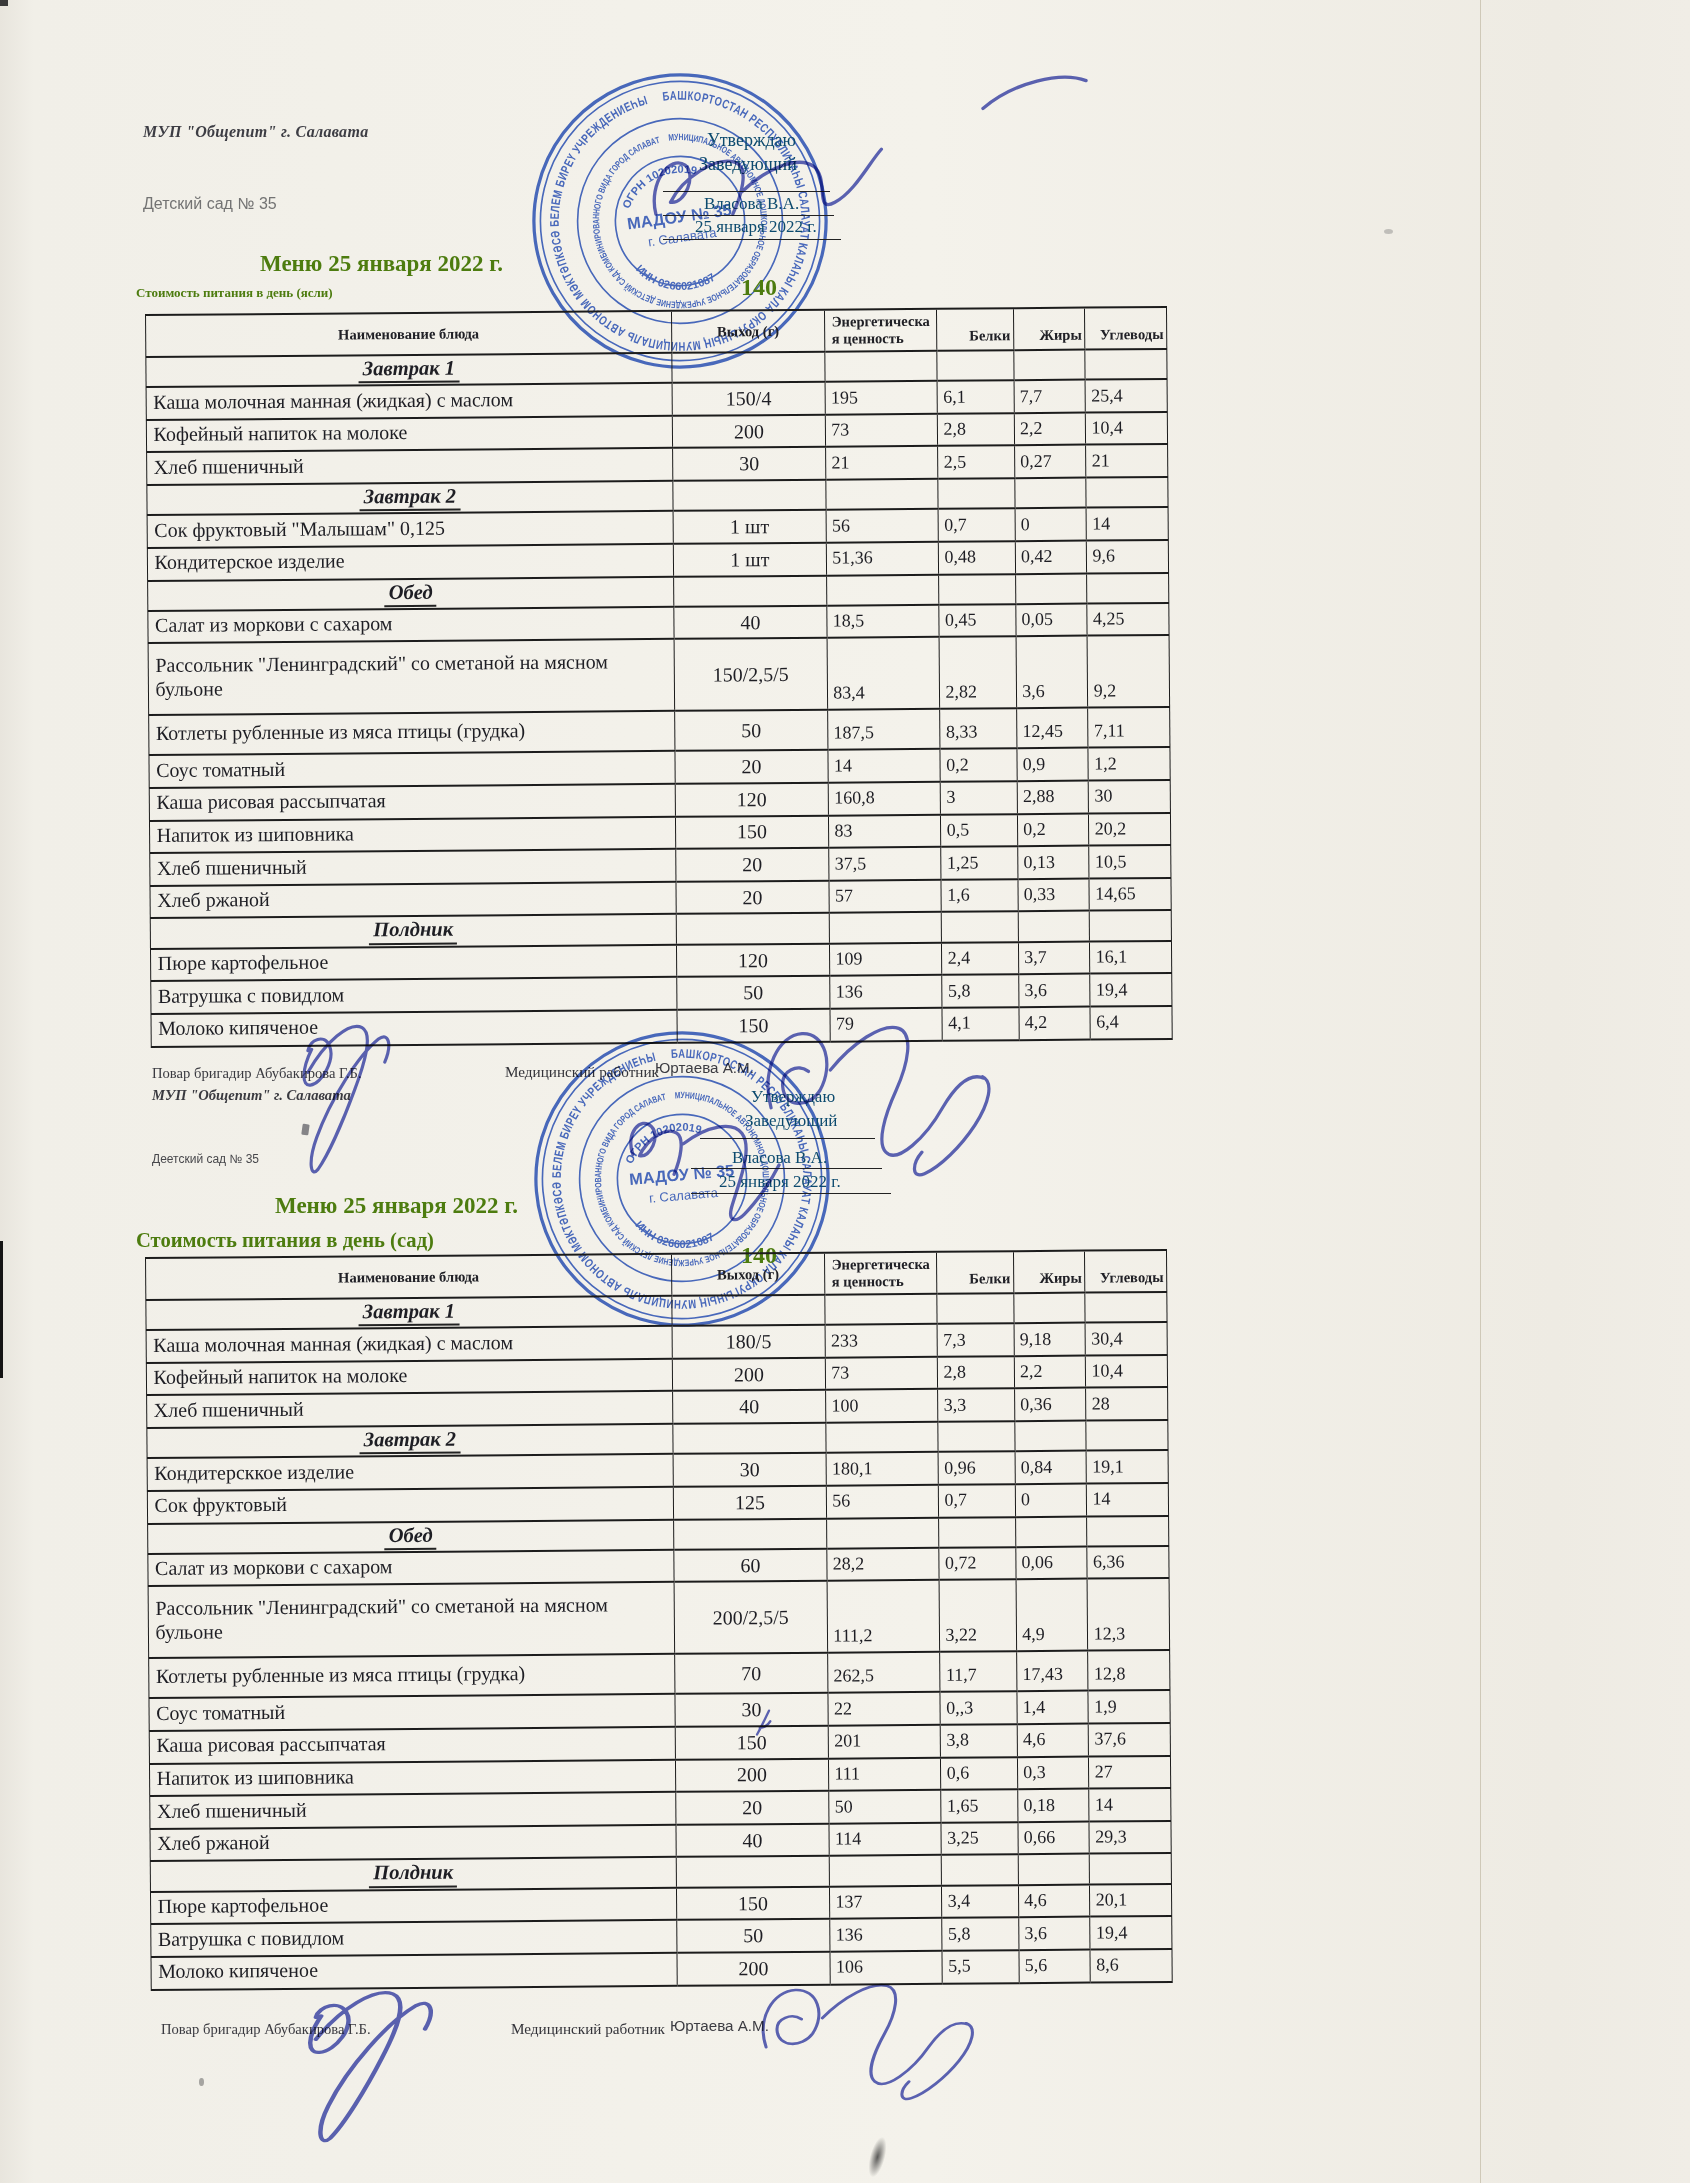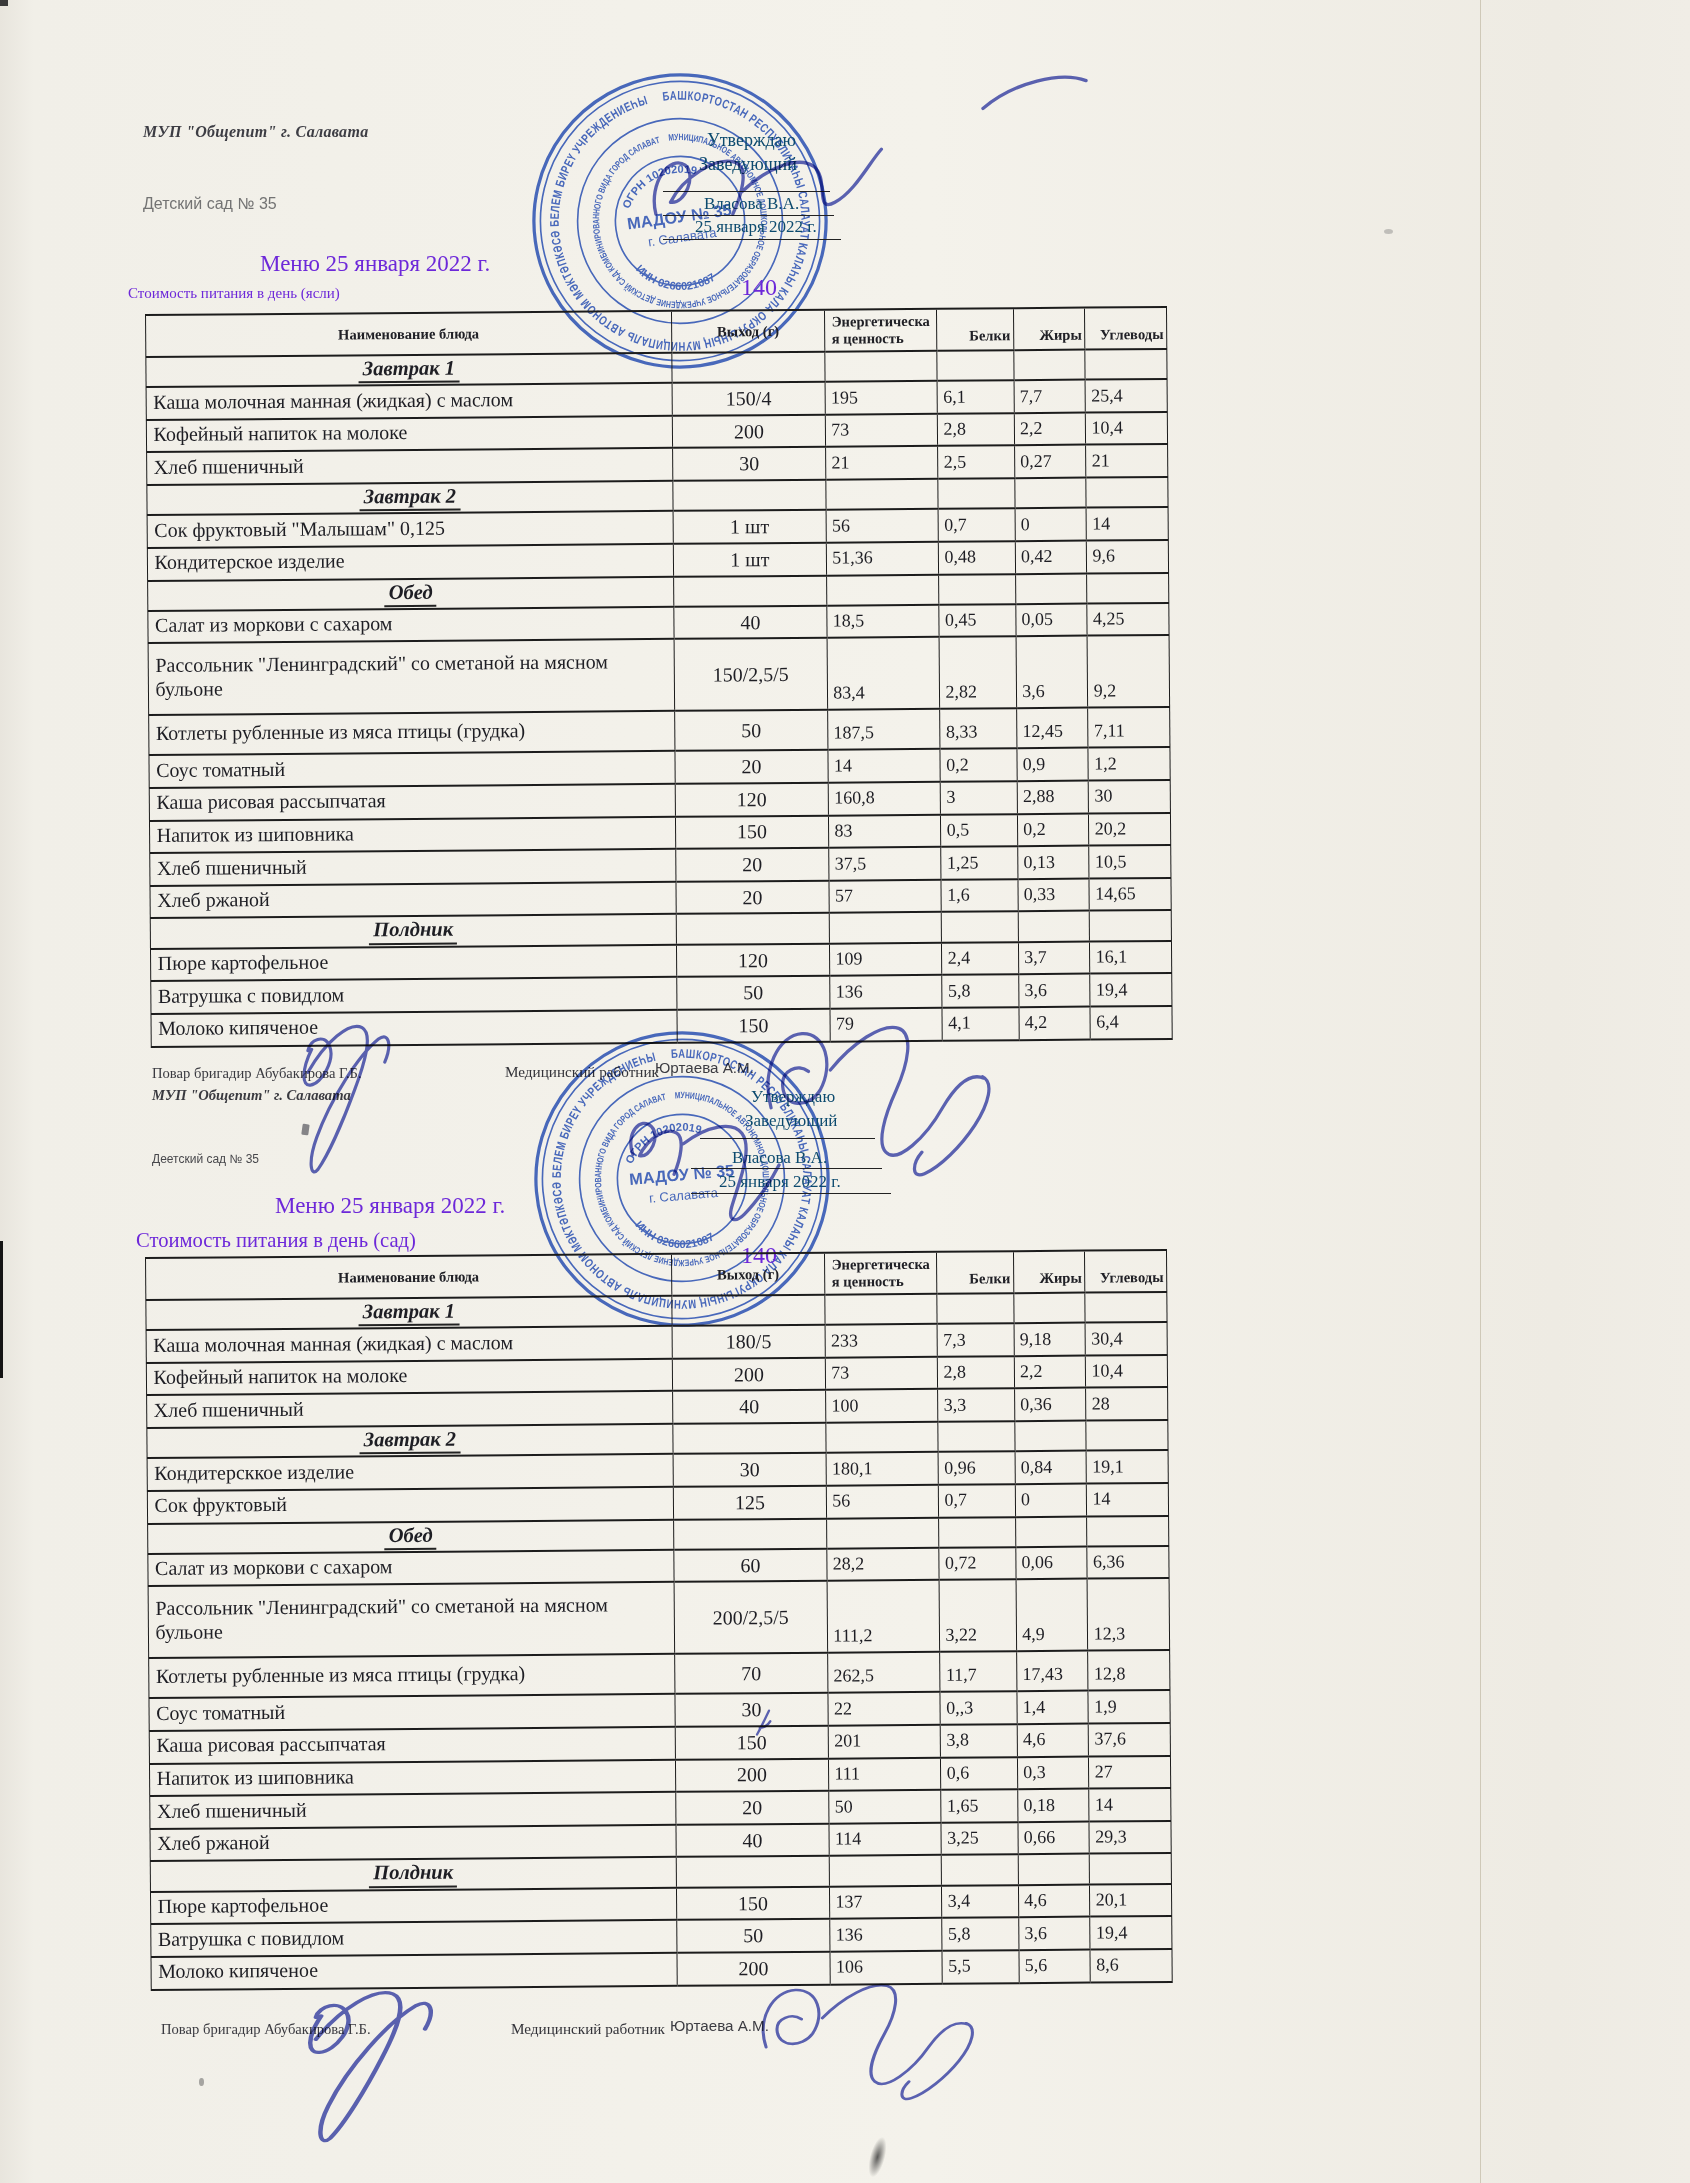--- a/index.html
+++ b/index.html
@@ -35,23 +35,23 @@
   .ul1c{left:663px;top:239px;width:178px;}
   .a2-1{left:751px;top:1087px;font-size:17px;}
   .a2-2{left:745px;top:1111px;font-size:17px;}
   .a2-name{left:732px;top:1148px;font-size:17px;}
   .a2-date{left:719px;top:1172px;font-size:17px;}
   .ul2a{left:700px;top:1138px;width:175px;}
   .ul2b{left:691px;top:1168px;width:191px;}
   .ul2c{left:691px;top:1193px;width:200px;}
 
   
-  .ttl{position:absolute;font-weight:normal;color:#6d28d9;}
+  .ttl{position:absolute;font-weight:bold;color:#4d7c0f;}
   .t1-title{left:260px;top:251px;font-size:23px;}
-  .t1-sub{left:128px;top:285px;font-size:15px;}
+  .t1-sub{left:136px;top:285px;font-size:13px;}
   .c1{left:741px;top:274px;font-size:24px;}
   .t2-title{left:275px;top:1193px;font-size:23px;}
   .t2-sub{left:136px;top:1229px;font-size:20.6px;}
   .c2{left:741px;top:1242px;font-size:24px;}
 
   
   .s-m-cook1{left:152px;top:1065px;font-size:14.6px;color:#3a3a40;}
   .s-m-cook2{left:152px;top:1087px;font-size:14.6px;font-weight:bold;font-style:italic;color:#3a3a40;}
   .s-m-med{left:505px;top:1063px;font-size:15.2px;color:#333339;}
   .s-m-yurt{left:655px;top:1059px;font-size:15.2px;color:#3c3c42;}

